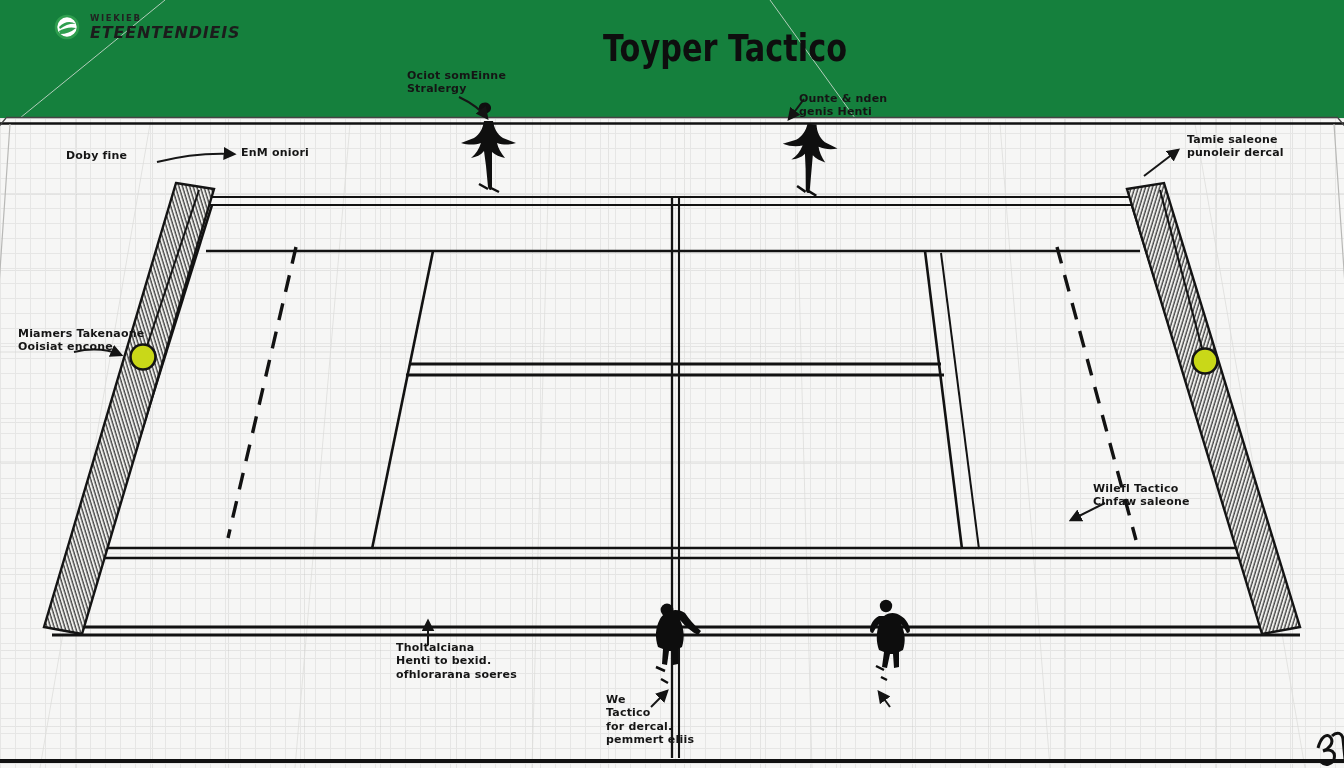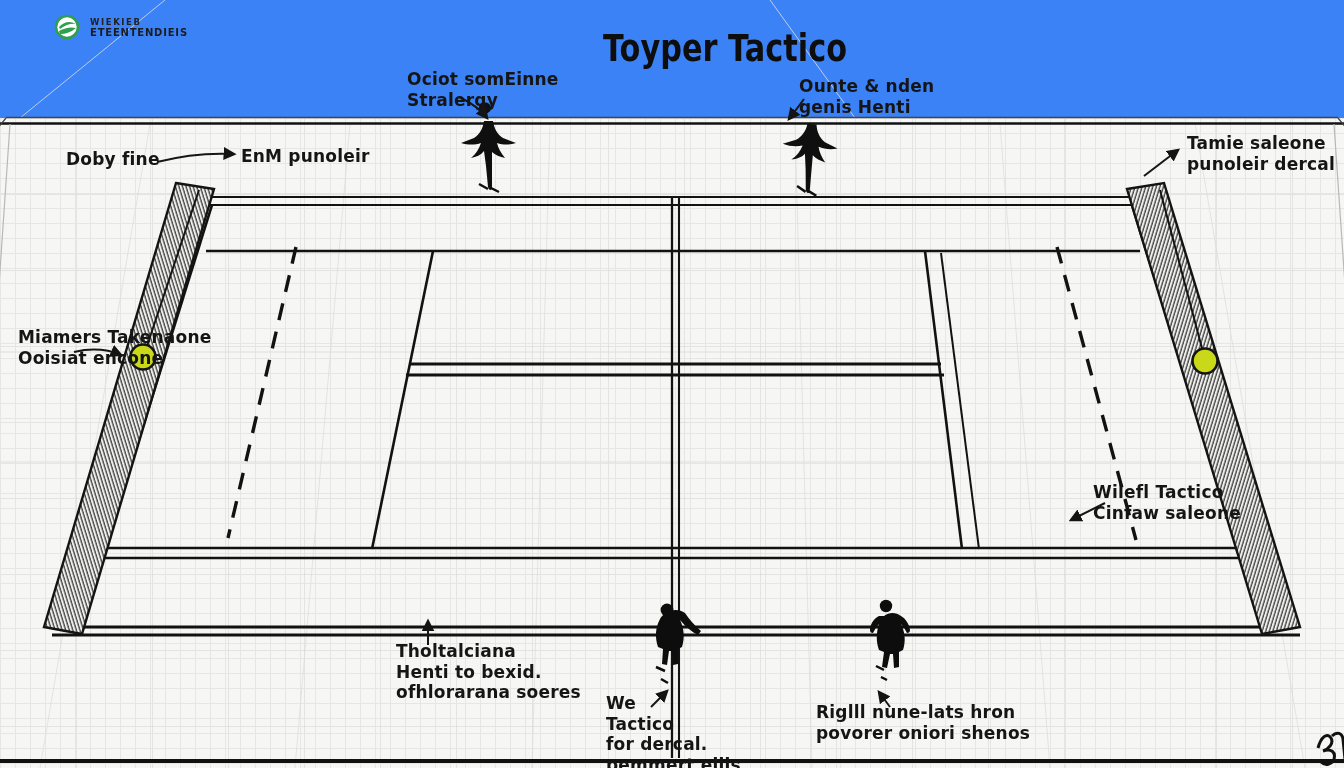--- a/index.html
+++ b/index.html
@@ -1,33 +1,33 @@
 <!DOCTYPE html>
 <html><head>
 <meta charset="utf-8">
 <style>
   html,body{margin:0;padding:0;background:#ffffff;}
   #stage{position:relative;width:1344px;height:768px;overflow:hidden;
-         background:#3b82f6;font-family:"DejaVu Sans",sans-serif;color:#141414;}
+         background:#15803d;font-family:"DejaVu Sans",sans-serif;color:#141414;}
   .gridbg{position:absolute;left:0;top:118px;width:1344px;height:650px;
     background-color:#f6f6f5;
     background-image:
       repeating-linear-gradient(to right,#e6e6e5 0 1px,transparent 1px 15px),
       repeating-linear-gradient(to bottom,#e6e6e5 0 1px,transparent 1px 15px),
       repeating-linear-gradient(to right,rgba(185,185,183,.30) 0 1px,transparent 1px 76px),
       repeating-linear-gradient(to bottom,rgba(185,185,183,.30) 0 1px,transparent 1px 76px);}
   svg.scene{position:absolute;left:0;top:0;}
-  .lbl{position:absolute;font-size:17px;font-weight:700;line-height:1.22;
+  .lbl{position:absolute;font-size:11px;font-weight:700;line-height:1.22;
        letter-spacing:.2px;white-space:nowrap;color:#151515;}
   .title{position:absolute;left:560px;top:27px;width:330px;text-align:center;
          font-size:37px;font-weight:800;letter-spacing:0px;color:#0e0e0e;
          transform:scaleX(.82);transform-origin:center top;}
   .logo{position:absolute;left:52px;top:12px;display:flex;align-items:center;gap:8px;}
   .logo-text .l1{font-size:8.5px;font-weight:700;letter-spacing:1.6px;color:#222;}
-  .logo-text .l2{font-size:10px;font-weight:800;letter-spacing:.8px;color:#1c1c1c;}
+  .logo-text .l2{font-size:16px;font-weight:800;letter-spacing:.8px;color:#1c1c1c;font-style:italic;}
 </style>
 </head>
 <body>
 
 <div id="stage">
 
   <div class="gridbg"></div>
 
   <svg class="scene" width="1344" height="768" viewBox="0 0 1344 768">
     <defs>
@@ -149,30 +149,30 @@
     </div>
   </div>
 
   <div class="title">Toyper Tactico</div>
 
   <div class="lbl" style="left:407px;top:69px">
     <div>Ociot somEinne</div>
     <div>Stralergy</div>
   </div>
 
-  <div class="lbl" style="left:799px;top:76px">
+  <div class="lbl" style="left:799px;top:92px">
     <div>Ounte &amp; nden</div>
     <div>genis Henti</div>
   </div>
 
   <div class="lbl" style="left:66px;top:149px">
     <div>Doby fine</div>
   </div>
   <div class="lbl" style="left:241px;top:146px">
-    <div>EnM punoleir</div>
+    <div>EnM oniori</div>
   </div>
 
   <div class="lbl" style="left:1187px;top:133px">
     <div>Tamie saleone</div>
     <div>punoleir dercal</div>
   </div>
 
   <div class="lbl" style="left:18px;top:327px">
     <div>Miamers Takenaone</div>
     <div>Ooisiat encone</div>
@@ -189,18 +189,14 @@
     <div>ofhlorarana soeres</div>
   </div>
 
   <div class="lbl" style="left:606px;top:693px">
     <div>We</div>
     <div>Tactico</div>
     <div>for dercal.</div>
     <div>pemmert eliis</div>
   </div>
 
-  <div class="lbl" style="left:816px;top:702px">
-    <div>Riglll nune-lats hron</div>
-    <div>povorer oniori shenos</div>
-  </div>
 
 </div>
 
 </body></html>

